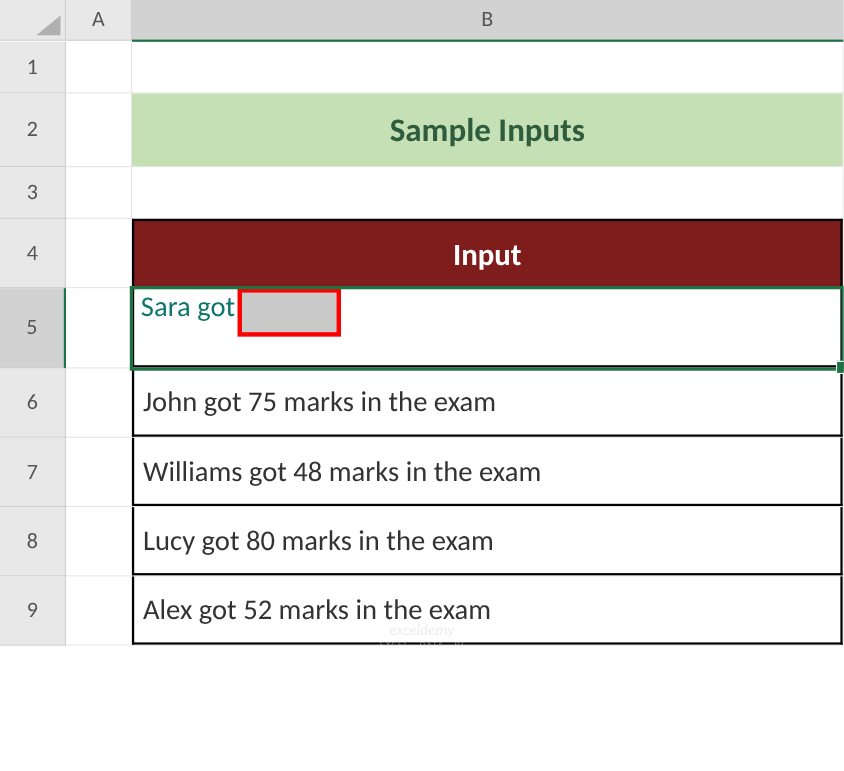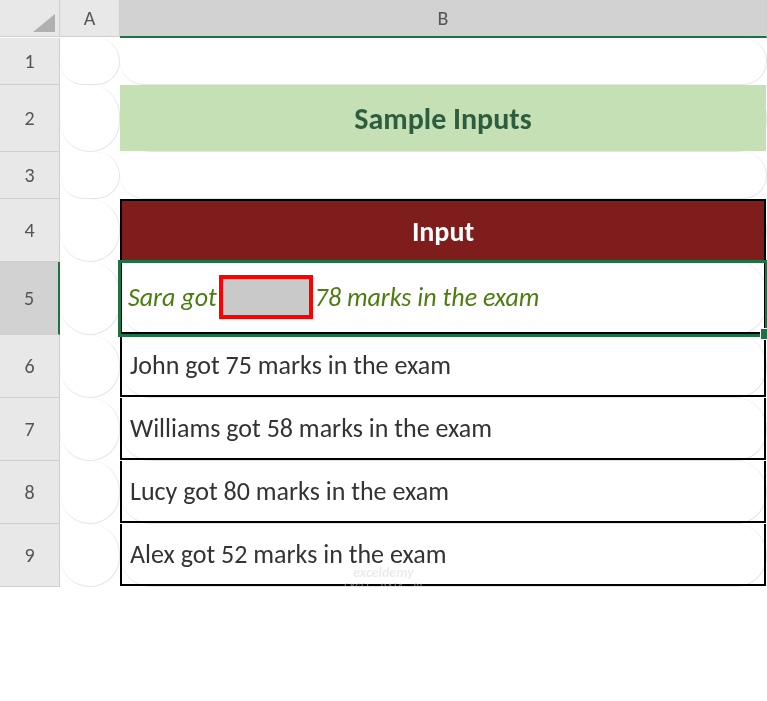--- a/index.html
+++ b/index.html
@@ -59,21 +59,20 @@
     }
     .row-header.active {
       background: #d2d2d2;
       border-right: 2px solid #1f7244;
     }
     .cell {
       border-right: 1px solid #e5e5e5;
       border-bottom: 1px solid #e5e5e5;
       padding: 0;
       position: relative;
-      border-radius: 31px;
     }
     .row {
       display: contents;
     }
     .r1 { height: 46px; }
     .r2 { height: 66px; }
     .r3 { height: 46px; }
     .r4 { height: 62px; }
     .r5 { height: 72px; }
     .r6 { height: 62px; }
@@ -110,30 +109,28 @@
       display: flex;
       align-items: center;
       padding-left: 8px;
       height: 100%;
       border: 2px solid #000;
       border-top: none;
       box-sizing: border-box;
     }
     .b5-cell {
       font-size: 26px;
-      color: #4d7c0f;
-      display: flex;
-      align-items: center;
+      color: #0f766e;
+      display: flex;
       padding-left: 6px;
       height: 100%;
       border: 2px solid #000;
       border-top: none;
       box-sizing: border-box;
       position: relative;
-      font-style: italic;
     }
     .selection-overlay {
       position: absolute;
       top: -2px;
       left: -2px;
       right: -2px;
       bottom: -3px;
       border: 3px solid #1f7244;
       pointer-events: none;
       z-index: 5;
@@ -165,21 +162,20 @@
       top: 565px;
       transform: translateX(-50%);
       color: #d9d9d9;
       font-size: 14px;
       line-height: 1.2;
       text-align: center;
       font-style: italic;
       pointer-events: none;
       opacity: 0.5;
       z-index: 1;
-      font-weight: bold;
     }
   </style>
 </head>
 <body>
 
 <div class="sheet">
 
   <div class="corner"></div>
   <div class="col-header">A</div>
   <div class="col-header active">B</div>
@@ -212,40 +208,39 @@
     </div>
   </div>
 
   <div class="row">
     <div class="row-header active r5">5</div>
     <div class="cell r5"></div>
     <div class="cell r5" style="position:relative;">
       <div class="b5-cell">
         <span>Sara got</span>
         <span class="text-selection"></span>
-        <span>78 marks in the exam</span>
       </div>
       <div class="selection-overlay"></div>
       <div class="selection-handle"></div>
     </div>
   </div>
 
   <div class="row">
     <div class="row-header r6">6</div>
     <div class="cell r6"></div>
     <div class="cell r6">
       <div class="data-cell">John got 75 marks in the exam</div>
     </div>
   </div>
 
   <div class="row">
     <div class="row-header r7">7</div>
     <div class="cell r7"></div>
     <div class="cell r7">
-      <div class="data-cell">Williams got 58 marks in the exam</div>
+      <div class="data-cell">Williams got 48 marks in the exam</div>
     </div>
   </div>
 
   <div class="row">
     <div class="row-header r8">8</div>
     <div class="cell r8"></div>
     <div class="cell r8">
       <div class="data-cell">Lucy got 80 marks in the exam</div>
     </div>
   </div>

